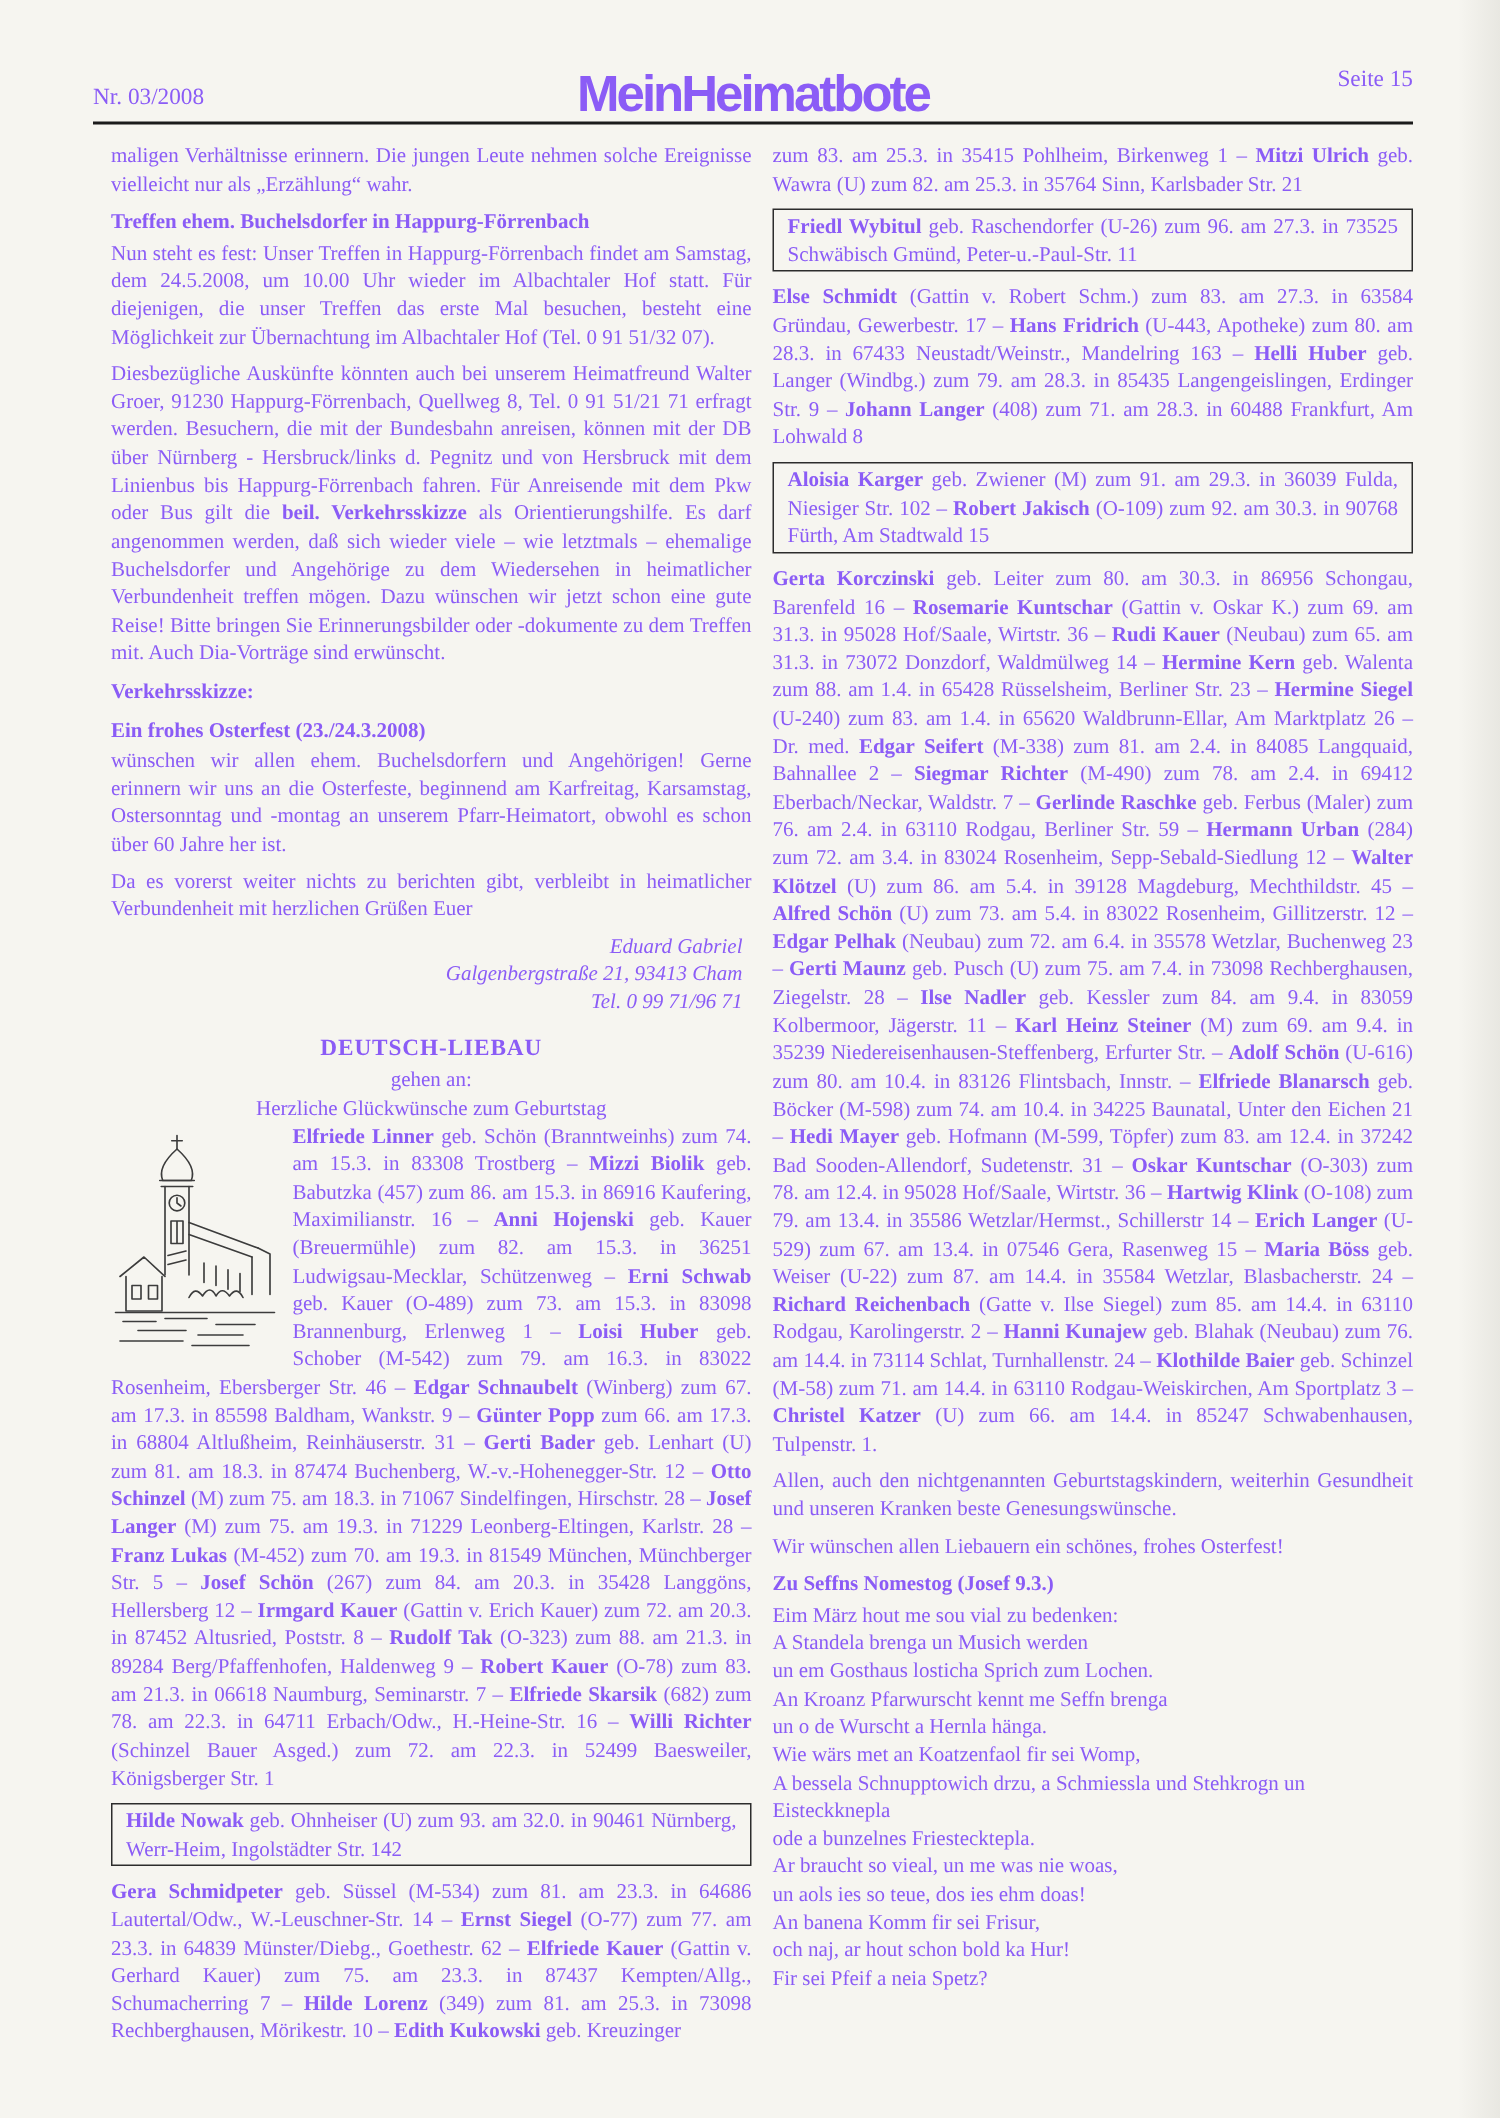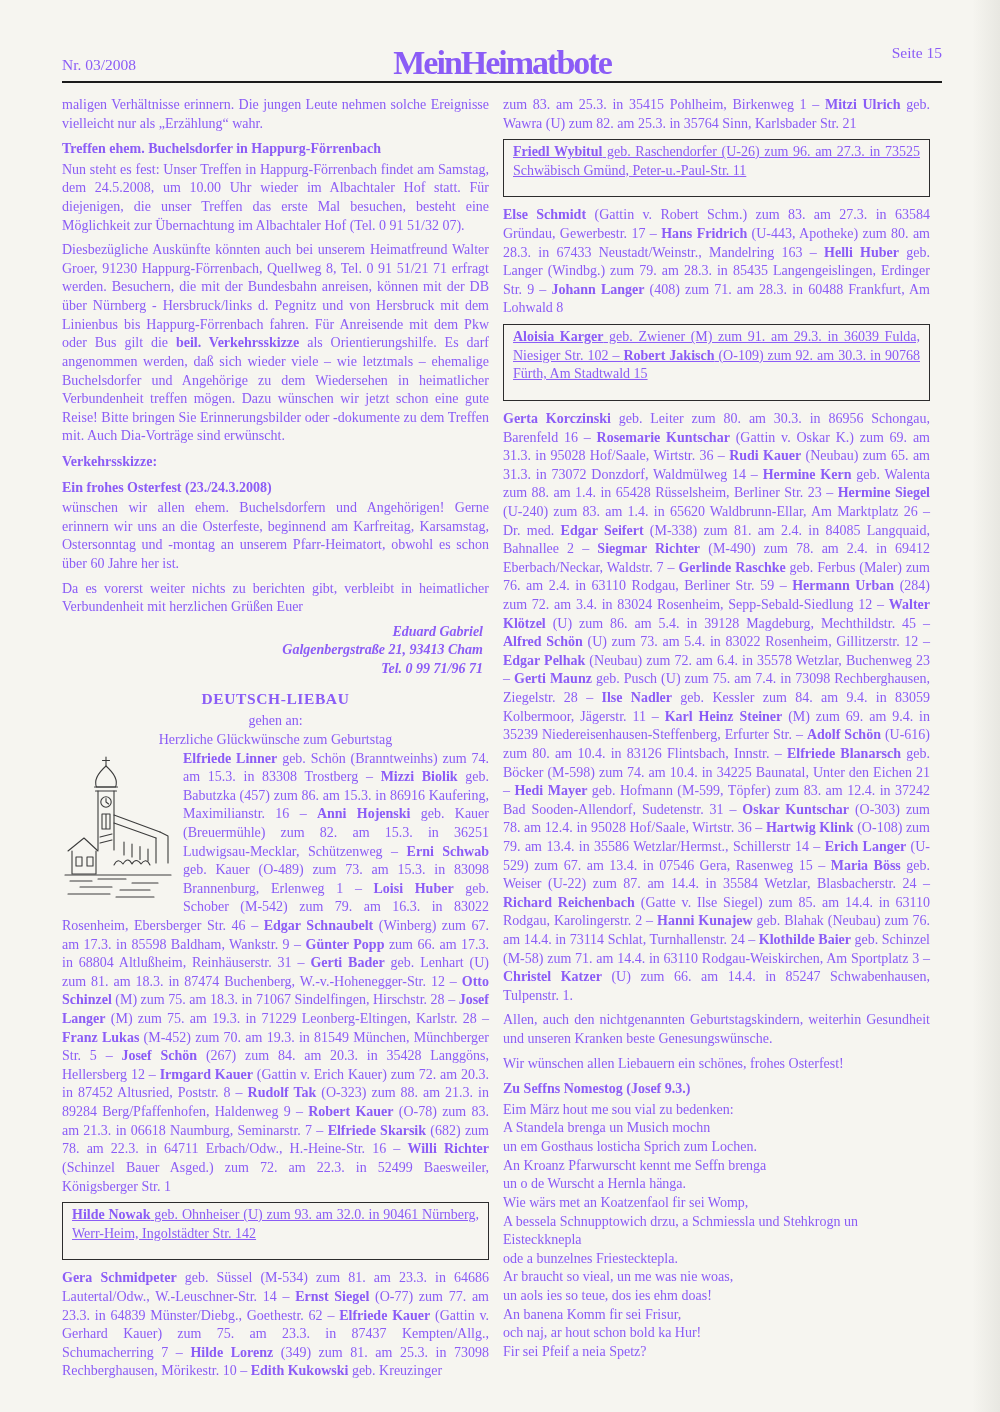--- a/index.html
+++ b/index.html
@@ -7,36 +7,36 @@
   .page{width:1000px;height:1412px;background:#f6f5f0;color:#8b5cf6;
         padding:32px 58px 20px 62px;box-sizing:border-box;position:relative;overflow:hidden;}
   .page::after{content:"";position:absolute;right:0;top:0;width:28px;height:100%;
         background:linear-gradient(to left,rgba(110,110,96,0.10),transparent);pointer-events:none;}
 
   
   .header{position:relative;height:46px;}
   .issue{position:absolute;left:0;bottom:4px;font-size:15.5px;}
   .pageno{position:absolute;right:0;bottom:16px;font-size:15.5px;}
   .masthead{position:absolute;left:50%;transform:translateX(-50%);bottom:-2px;
-        font-family:Liberation Serif, serif;font-weight:700;font-size:34px;line-height:1;
+        font-family:Liberation Sans, sans-serif;font-weight:700;font-size:34px;line-height:1;
         letter-spacing:-2px;white-space:nowrap;}
   .rule{border-bottom:2px solid #1b1b1b;margin:3px 0 13px;}
 
   
-  .columns{display:flex;gap:14px;}
+  .columns{display:flex;gap:14px;justify-content:flex-end;}
   .col{width:427px;font-size:14px;line-height:1.33;text-align:justify;
        -webkit-hyphens:auto;hyphens:auto;}
   .para{margin:0 0 6px;}
   .b{font-weight:700;}
   .heading{font-weight:700;margin:7px 0 2px;text-align:left;}
   .center-heading{font-weight:700;text-align:center;margin:10px 0 3px;font-size:15.5px;letter-spacing:0.6px;}
   .center-line{text-align:center;margin:0;}
-  .box{border:1.4px solid #2c2c2c;padding:3px 9px 16px;margin:6px 0 9px;text-decoration:underline;}
+  .box{border:1.4px solid #2c2c2c;padding:3px 9px 0;margin:6px 0 9px;}
   .box .para{margin:0;}
-  .sig{text-align:right;font-style:italic;margin:0 6px 8px 0;line-height:1.33;font-weight:bold;}
+  .sig{text-align:right;font-style:italic;margin:0 6px 8px 0;line-height:1.33;}
   .sig-line{margin:0;}
   .poem-line{margin:0;text-align:left;}
   .figure{float:left;width:112px;height:150px;margin:3px 9px 2px 0;}
   .figure svg{display:block;width:112px;height:150px;}
 </style>
 </head>
 <body>
 
 <div class="page">
   <header class="header">
@@ -97,21 +97,21 @@
         </div>
         <p class="para"><span class="b">Else Schmidt</span><span> (Gattin v. Robert Schm.) zum 83. am 27.3. in 63584 Gründau, Gewerbestr. 17 – </span><span class="b">Hans Fridrich</span><span> (U-443, Apotheke) zum 80. am 28.3. in 67433 Neustadt/Weinstr., Mandelring 163 – </span><span class="b">Helli Huber</span><span> geb. Langer (Windbg.) zum 79. am 28.3. in 85435 Langengeislingen, Erdinger Str. 9 – </span><span class="b">Johann Langer</span><span> (408) zum 71. am 28.3. in 60488 Frankfurt, Am Lohwald 8</span></p>
         <div class="box">
           <p class="para"><span class="b">Aloisia Karger</span><span> geb. Zwiener (M) zum 91. am 29.3. in 36039 Fulda, Niesiger Str. 102 – </span><span class="b">Robert Jakisch</span><span> (O-109) zum 92. am 30.3. in 90768 Fürth, Am Stadtwald 15</span></p>
         </div>
         <p class="para"><span class="b">Gerta Korczinski</span><span> geb. Leiter zum 80. am 30.3. in 86956 Schongau, Barenfeld 16 – </span><span class="b">Rosemarie Kuntschar</span><span> (Gattin v. Oskar K.) zum 69. am 31.3. in 95028 Hof/Saale, Wirtstr. 36 – </span><span class="b">Rudi Kauer</span><span> (Neubau) zum 65. am 31.3. in 73072 Donzdorf, Waldmülweg 14 – </span><span class="b">Hermine Kern</span><span> geb. Walenta zum 88. am 1.4. in 65428 Rüsselsheim, Berliner Str. 23 – </span><span class="b">Hermine Siegel</span><span> (U-240) zum 83. am 1.4. in 65620 Waldbrunn-Ellar, Am Marktplatz 26 – Dr. med. </span><span class="b">Edgar Seifert</span><span> (M-338) zum 81. am 2.4. in 84085 Langquaid, Bahnallee 2 – </span><span class="b">Siegmar Richter</span><span> (M-490) zum 78. am 2.4. in 69412 Eberbach/Neckar, Waldstr. 7 – </span><span class="b">Gerlinde Raschke</span><span> geb. Ferbus (Maler) zum 76. am 2.4. in 63110 Rodgau, Berliner Str. 59 – </span><span class="b">Hermann Urban</span><span> (284) zum 72. am 3.4. in 83024 Rosenheim, Sepp-Sebald-Siedlung 12 – </span><span class="b">Walter Klötzel</span><span> (U) zum 86. am 5.4. in 39128 Magdeburg, Mechthildstr. 45 – </span><span class="b">Alfred Schön</span><span> (U) zum 73. am 5.4. in 83022 Rosenheim, Gillitzerstr. 12 – </span><span class="b">Edgar Pelhak</span><span> (Neubau) zum 72. am 6.4. in 35578 Wetzlar, Buchenweg 23 – </span><span class="b">Gerti Maunz</span><span> geb. Pusch (U) zum 75. am 7.4. in 73098 Rechberghausen, Ziegelstr. 28 – </span><span class="b">Ilse Nadler</span><span> geb. Kessler zum 84. am 9.4. in 83059 Kolbermoor, Jägerstr. 11 – </span><span class="b">Karl Heinz Steiner</span><span> (M) zum 69. am 9.4. in 35239 Niedereisenhausen-Steffenberg, Erfurter Str. – </span><span class="b">Adolf Schön</span><span> (U-616) zum 80. am 10.4. in 83126 Flintsbach, Innstr. – </span><span class="b">Elfriede Blanarsch</span><span> geb. Böcker (M-598) zum 74. am 10.4. in 34225 Baunatal, Unter den Eichen 21 – </span><span class="b">Hedi Mayer</span><span> geb. Hofmann (M-599, Töpfer) zum 83. am 12.4. in 37242 Bad Sooden-Allendorf, Sudetenstr. 31 – </span><span class="b">Oskar Kuntschar</span><span> (O-303) zum 78. am 12.4. in 95028 Hof/Saale, Wirtstr. 36 – </span><span class="b">Hartwig Klink</span><span> (O-108) zum 79. am 13.4. in 35586 Wetzlar/Hermst., Schillerstr 14 – </span><span class="b">Erich Langer</span><span> (U-529) zum 67. am 13.4. in 07546 Gera, Rasenweg 15 – </span><span class="b">Maria Böss</span><span> geb. Weiser (U-22) zum 87. am 14.4. in 35584 Wetzlar, Blasbacherstr. 24 – </span><span class="b">Richard Reichenbach</span><span> (Gatte v. Ilse Siegel) zum 85. am 14.4. in 63110 Rodgau, Karolingerstr. 2 – </span><span class="b">Hanni Kunajew</span><span> geb. Blahak (Neubau) zum 76. am 14.4. in 73114 Schlat, Turnhallenstr. 24 – </span><span class="b">Klothilde Baier</span><span> geb. Schinzel (M-58) zum 71. am 14.4. in 63110 Rodgau-Weiskirchen, Am Sportplatz 3 – </span><span class="b">Christel Katzer</span><span> (U) zum 66. am 14.4. in 85247 Schwabenhausen, Tulpenstr. 1.</span></p>
         <p class="para"><span>Allen, auch den nichtgenannten Geburtstagskindern, weiterhin Gesundheit und unseren Kranken beste Genesungswünsche.</span></p>
         <p class="para"><span>Wir wünschen allen Liebauern ein schönes, frohes Osterfest!</span></p>
         <p class="heading">Zu Seffns Nomestog (Josef 9.3.)</p>
         <p class="poem-line">Eim März hout me sou vial zu bedenken:</p>
-        <p class="poem-line">A Standela brenga un Musich mochn</p>
+        <p class="poem-line">A Standela brenga un Musich werden</p>
         <p class="poem-line">un em Gosthaus losticha Sprich zum Lochen.</p>
         <p class="poem-line">An Kroanz Pfarwurscht kennt me Seffn brenga</p>
         <p class="poem-line">un o de Wurscht a Hernla hänga.</p>
         <p class="poem-line">Wie wärs met an Koatzenfaol fir sei Womp,</p>
         <p class="poem-line">A bessela Schnupptowich drzu, a Schmiessla und Stehkrogn un Eisteckknepla</p>
         <p class="poem-line">ode a bunzelnes Friestecktepla.</p>
         <p class="poem-line">Ar braucht so vieal, un me was nie woas,</p>
         <p class="poem-line">un aols ies so teue, dos ies ehm doas!</p>
         <p class="poem-line">An banena Komm fir sei Frisur,</p>
         <p class="poem-line">och naj, ar hout schon bold ka Hur!</p>

